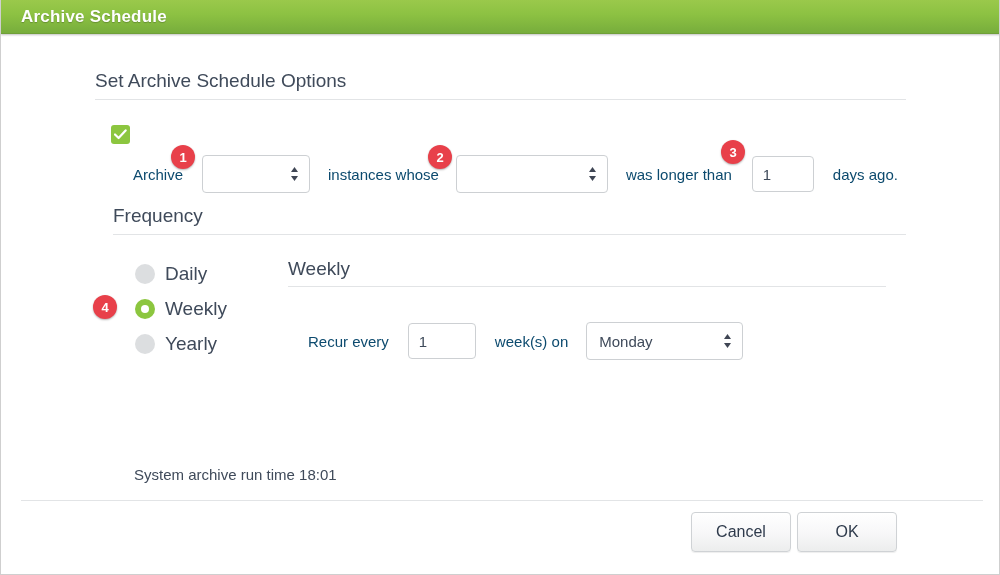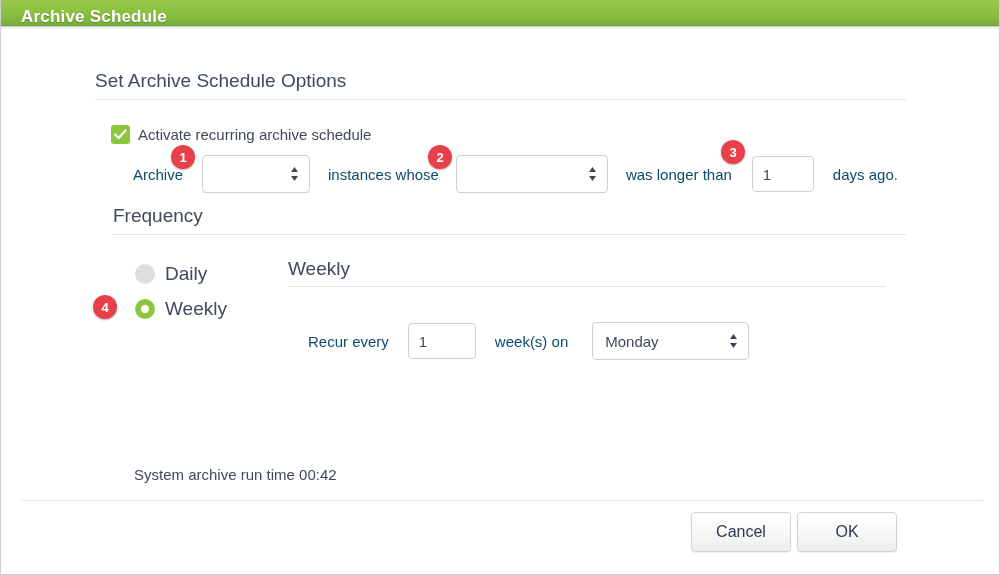--- a/index.html
+++ b/index.html
@@ -27,21 +27,21 @@
     border-top: none;
     overflow: hidden;
   }
 
   
   .titlebar {
     position: absolute;
     left: 0;
     top: 0;
     width: 1000px;
-    height: 26px;
+    height: 34px;
     box-sizing: border-box;
     background: linear-gradient(to bottom, #9ac94b 0%, #8cc142 45%, #77ad3c 100%);
     border-bottom: 1px solid #6f9f38;
     box-shadow: 0 1px 2px rgba(0,0,0,0.25);
   }
   .titlebar-text {
     position: absolute;
     left: 20px;
     top: 7px;
     font-size: 17px;
@@ -269,21 +269,20 @@
 
     <div class="section-title" id="sec1-title">Set Archive Schedule Options</div>
     <div class="divider" id="sec1-rule"></div>
 
     <div class="checkbox-row">
       <span class="checkbox">
         <svg width="13" height="11" viewBox="0 0 13 11">
           <path d="M1 5.5 L4.6 9 L11.6 1.4" stroke="#ffffff" stroke-width="2.2" fill="none" stroke-linecap="round" stroke-linejoin="round"></path>
         </svg>
       </span>
-      <span class="checkbox-label">Activate recurring archive schedule</span>
     </div>
 
     <div class="archive-row">
       <span class="inline-text">Archive</span>
 
       <div class="select-box" style="width:108px; margin-left:19px;">
         <span></span>
         <svg class="select-arrows" viewBox="0 0 9 16">
           <path d="M4.5 1 L8 6 L1 6 Z" fill="#3f4654"></path>
           <path d="M4.5 15 L8 10 L1 10 Z" fill="#3f4654"></path>
@@ -317,39 +316,43 @@
 
     <div class="radio-list">
       <div class="radio-row">
         <span class="radio"></span>
         <span class="radio-label">Daily</span>
       </div>
       <div class="radio-row">
         <span class="radio selected"></span>
         <span class="radio-label">Weekly</span>
       </div>
+      <div class="radio-row">
+        <span class="radio"></span>
+        <span class="radio-label">Yearly</span>
+      </div>
     </div>
 
     <div class="section-title" id="sec3-title">Weekly</div>
     <div class="divider" id="sec3-rule"></div>
 
     <div class="recur-row">
       <span class="inline-text">Recur every</span>
       <input class="text-input" style="width: 68px; margin-left: 19px;" value="1">
       <span class="inline-text" style="margin-left:19px;">week(s) on</span>
-      <div class="select-box" style="width:157px; margin-left:24px;">
+      <div class="select-box" style="width:157px; margin-left:18px;">
         <span>Monday</span>
         <svg class="select-arrows" viewBox="0 0 9 16">
           <path d="M4.5 1 L8 6 L1 6 Z" fill="#3f4654"></path>
           <path d="M4.5 15 L8 10 L1 10 Z" fill="#3f4654"></path>
         </svg>
       </div>
     </div>
 
-    <div class="runtime">System archive run time 00:42</div>
+    <div class="runtime">System archive run time 18:01</div>
 
     <div class="divider" id="footer-rule"></div>
     <div class="footer-buttons">
       <button class="btn">Cancel</button>
       <button class="btn">OK</button>
     </div>
 
   </div>
 </div>
 

